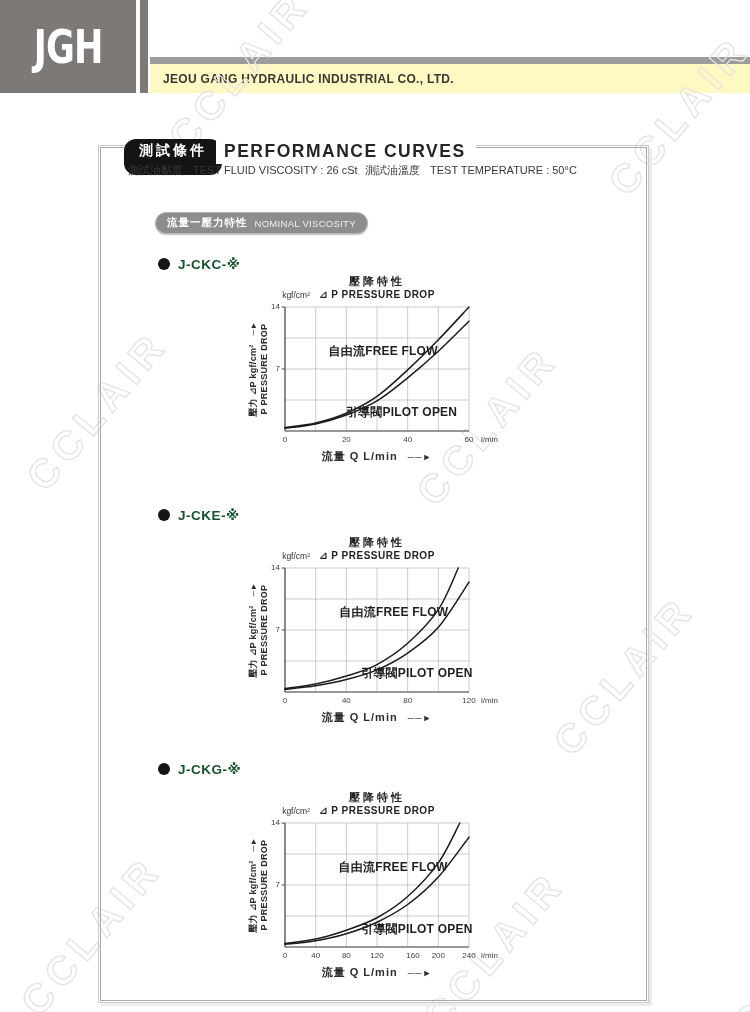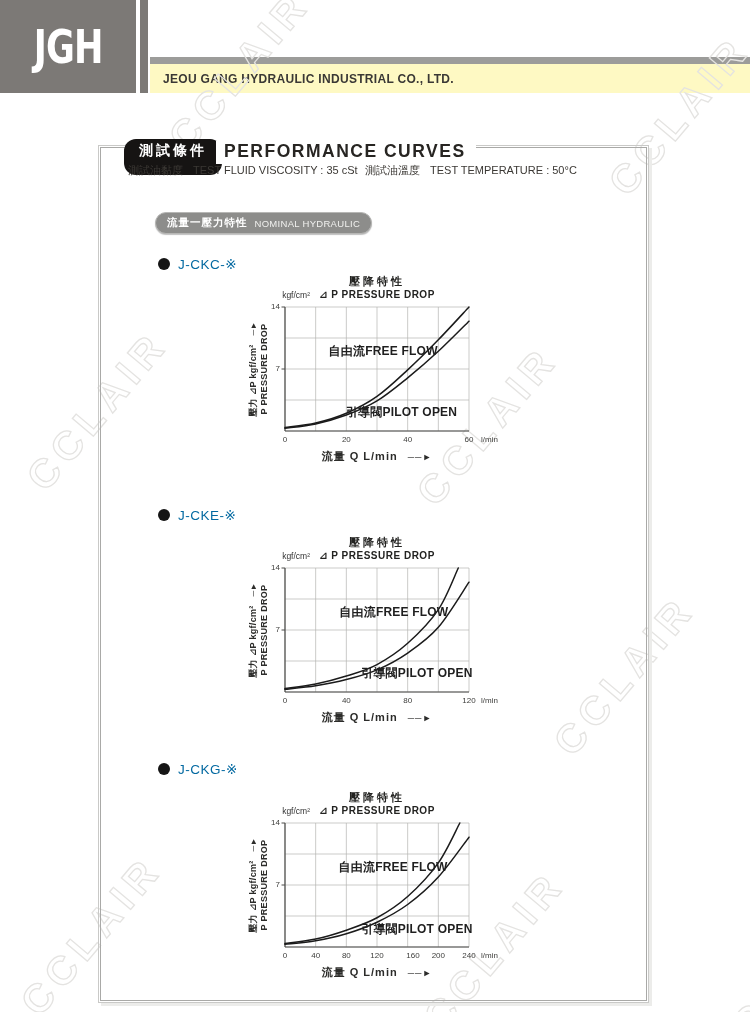--- a/index.html
+++ b/index.html
@@ -47,21 +47,21 @@
     background:#8d8d8b;border:1px solid #b7b7b5;border-radius:11px;padding:0 11px;
     box-shadow:0 1px 1px rgba(0,0,0,0.25);
     display:flex;align-items:center;white-space:nowrap;}
   .pill-gray .zh{font-size:10.5px;font-weight:bold;color:#ffffff;letter-spacing:1px;}
   .pill-gray .en{font-size:9.5px;color:#f0f0ee;margin-left:7px;letter-spacing:0.3px;}
   
   .cb{position:absolute;left:0;width:750px;height:225px;z-index:2;}
   .cb0{top:256px;--pt:51px;} .cb1{top:507px;--pt:61px;} .cb2{top:761px;--pt:62px;}
   .model-row{position:absolute;left:158px;top:0;display:flex;align-items:center;gap:8px;}
   .bullet{width:12px;height:12px;border-radius:50%;background:#151515;}
-  .model{font-size:13.5px;font-weight:normal;color:#0369a1;letter-spacing:0.5px;}
+  .model{font-size:13.5px;font-weight:bold;color:#14532d;letter-spacing:0.5px;}
   .c-title{position:absolute;left:285px;width:184px;top:calc(var(--pt) - 32px);
     text-align:center;line-height:1.25;white-space:nowrap;}
   .c-title .zh{font-size:11px;font-weight:bold;letter-spacing:3px;color:#232321;}
   .c-title .en{font-size:10px;font-weight:bold;letter-spacing:0.5px;color:#232321;}
   .y-unit{position:absolute;left:240px;width:70px;top:calc(var(--pt) - 17px);
     text-align:right;font-size:8.5px;color:#333;}
   .ylab{position:absolute;left:259px;top:calc(var(--pt) + 62px);
     transform:translate(-50%,-50%) rotate(-90deg);
     text-align:center;line-height:11px;white-space:nowrap;}
   .ylab .l1,.ylab .l2{font-size:9px;font-weight:bold;color:#2c2c2a;letter-spacing:0.3px;}
@@ -100,28 +100,28 @@
   <div class="light-band">
     <span class="company-en">JEOU GANG HYDRAULIC INDUSTRIAL CO., LTD.</span>
   </div>
 </div>
 
 <div class="frame"></div>
 
 <div class="badge-black">測試條件</div>
 <div class="perf-title">PERFORMANCE CURVES</div>
 <div class="conds cond1">
-  <span class="zh">測試油黏度</span><span class="en">TEST FLUID VISCOSITY : 35 cSt</span>
+  <span class="zh">測試油黏度</span><span class="en">TEST FLUID VISCOSITY : 26 cSt</span>
 </div>
 <div class="conds cond2">
   <span class="zh">測試油溫度</span><span class="en">TEST TEMPERATURE : 50°C</span>
 </div>
 <div class="pill-gray">
   <span class="zh">流量一壓力特性</span>
-  <span class="en">NOMINAL HYDRAULIC</span>
+  <span class="en">NOMINAL VISCOSITY</span>
 </div>
 
 <section class="cb cb0">
   <div class="model-row">
     <span class="bullet"></span>
     <span class="model">J-CKC-※</span>
   </div>
   <div class="c-title">
     <div class="zh">壓降特性</div>
     <div class="en">⊿ P PRESSURE DROP</div>

